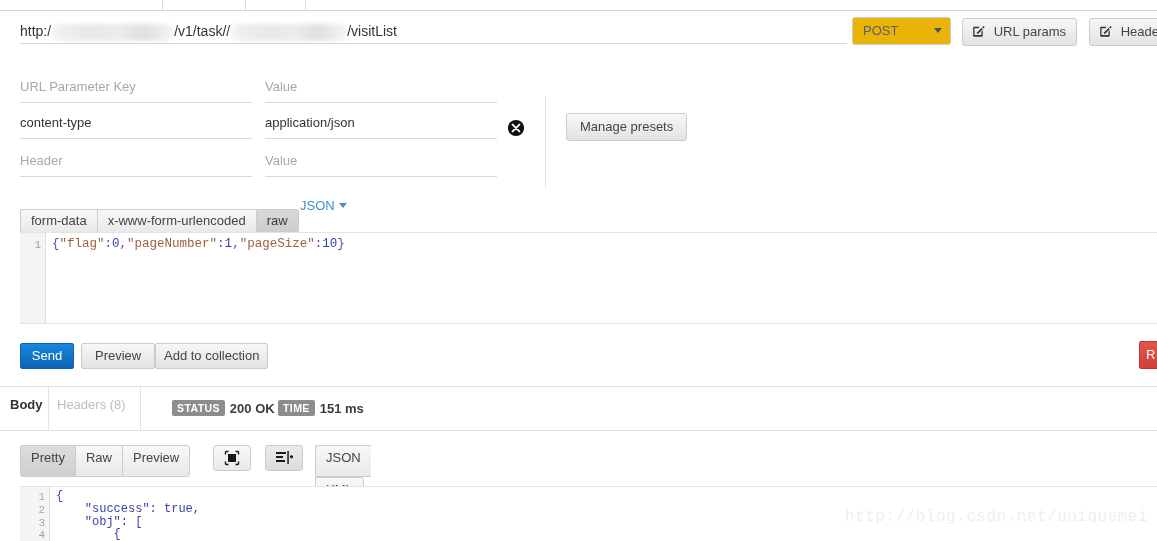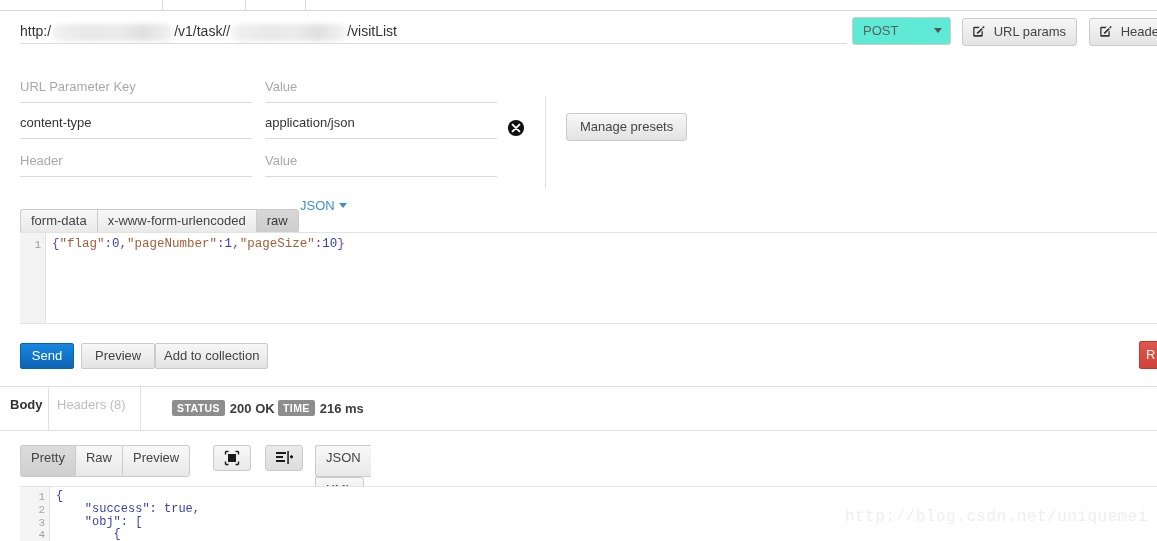--- a/index.html
+++ b/index.html
@@ -50,21 +50,21 @@
     background: linear-gradient(90deg,#f2f2f2 0%, #e8e8e8 30%, #ececec 55%, #e0e0e0 75%, #f4f4f4 100%);
     filter: blur(2.2px);
     height: 17px;
   }
   .redact.r1 { width: 122px; margin: 0 0px 0 1px; }
   .redact.r2 { width: 116px; margin: 0 0px 0 1px; }
 
   .method-select {
     position: absolute; left: 852px; top: 5px; width: 99px; height: 28px;
     border: 1px solid #cccccc; border-radius: 3px;
-    background: #5eead4;
+    background: #eab308;
     font-family: "Liberation Sans", sans-serif; font-size: 13px; color: #5a5a5a;
     box-sizing: border-box;
   }
   .method-select .ms-label {
     position: absolute; left: 10px; top: 5px; font-size: 13px; color: #5f5f5f;
   }
   .method-select .ms-caret {
     position: absolute; right: 8px; top: 10px;
     width: 0; height: 0;
     border-left: 4px solid transparent;
@@ -378,21 +378,21 @@
   <div class="resp-tabs">
     <div class="rtab rtab-body">Body</div>
     <div class="rtab-sep" style="left:48px"></div>
     <div class="rtab rtab-headers">Headers (8)</div>
     <div class="rtab-sep" style="left:140px"></div>
   </div>
   <div class="meta meta-status">
     <span class="badge">STATUS</span><span class="meta-val">200 OK</span>
   </div>
   <div class="meta meta-time">
-    <span class="badge">TIME</span><span class="meta-val">216 ms</span>
+    <span class="badge">TIME</span><span class="meta-val">151 ms</span>
   </div>
   <div class="resp-divider2"></div>
 
   <div class="resp-toolbar">
     <span class="seg-r first active">Pretty</span><span class="seg-r">Raw</span><span class="seg-r last">Preview</span>
 
     <span class="icon-btn b1">
       <svg width="16" height="16" viewBox="0 0 16 16" style="margin-top:4px">
         <rect x="4" y="4" width="8" height="8" fill="#1a1a1a"></rect>
         <path d="M1.5 1.5 H4.5 M1.5 1.5 V4.5" stroke="#1a1a1a" stroke-width="1.4"></path>

